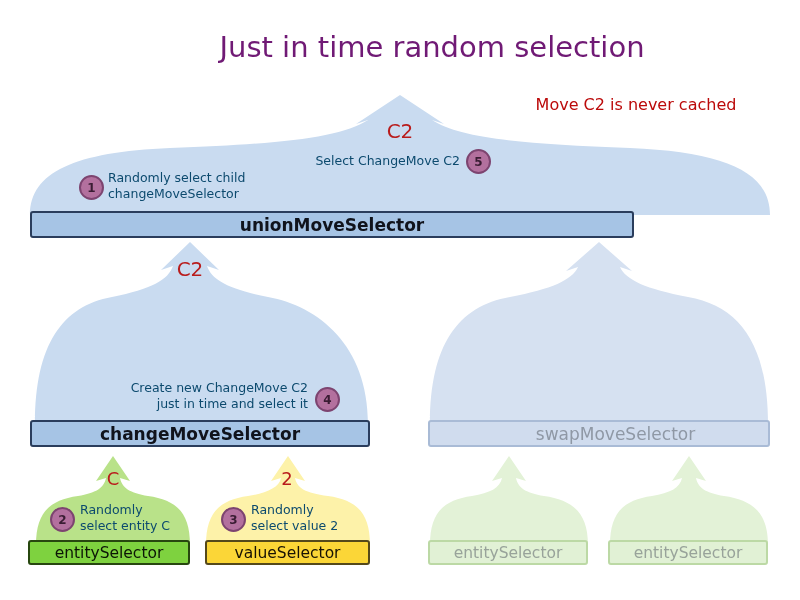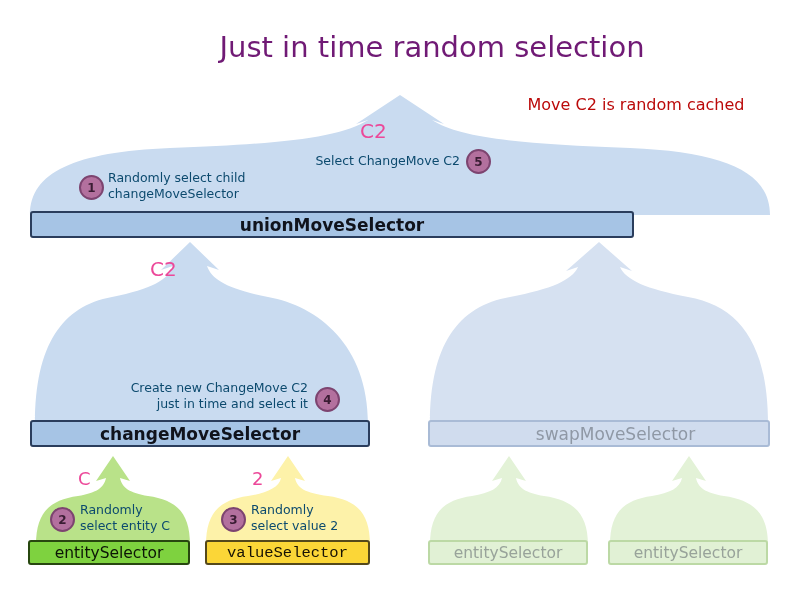--- a/index.html
+++ b/index.html
@@ -8,37 +8,37 @@
   .abs{position:absolute;}
 
   .title{left:0;top:30px;width:800px;text-align:center;font-size:29px;color:#701a75;padding-left:32px;}
   .subtitle{left:0;top:66px;width:800px;text-align:center;font-size:12.5px;font-weight:bold;color:#1d1d1d;}
   .note{left:516px;top:95px;width:240px;text-align:center;font-size:16px;color:#bb0a0a;}
 
   .bar{display:flex;align-items:center;justify-content:center;box-sizing:border-box;border-radius:3px;z-index:3;}
   .bar.blue{background:#a6c4e5;border:2px solid #2a3d5c;font-weight:bold;font-size:17px;color:#10131c;}
   .bar.faded-blue{background:#d0dcee;border:2px solid #a9bbd6;color:#8f98a5;font-size:17px;padding-left:33px;}
   .bar.green{background:#7ed23f;border:2px solid #27470f;font-size:15.5px;color:#0c1506;}
-  .bar.yellow{background:#fbd637;border:2px solid #55491a;font-size:15.5px;color:#171204;font-family:Liberation Mono, monospace;}
+  .bar.yellow{background:#fbd637;border:2px solid #55491a;font-size:15.5px;color:#171204;}
   .bar.faded-green{background:#e1f1d5;border:2px solid #bcd9a5;color:#98a39a;font-size:15.5px;}
 
   #bar-union {left:30px; top:211px;width:604px;height:27px;}
   #bar-change{left:30px; top:420px;width:340px;height:27px;}
   #bar-swap  {left:428px;top:420px;width:342px;height:27px;}
   #bar-entity{left:28px; top:540px;width:162px;height:25px;}
   #bar-value {left:205px;top:540px;width:165px;height:25px;}
   #bar-entity-f1{left:428px;top:540px;width:160px;height:25px;}
   #bar-entity-f2{left:608px;top:540px;width:160px;height:25px;}
 
   .badge{width:21px;height:21px;border-radius:50%;background:#b3709e;border:2px solid #7d4470;
          color:#3a1c33;font-size:12px;font-weight:bold;display:flex;align-items:center;
          justify-content:center;z-index:4;}
   .step-text{font-size:12.5px;line-height:15.5px;color:#0c4a6e;white-space:pre-line;z-index:4;}
 
-  .flow-label{color:#ec4899;z-index:4;}
+  .flow-label{text-align:center;color:#b91c1c;z-index:4;}
   #c2-top{left:360px;top:119px;width:80px;font-size:20px;}
   #c2-mid{left:150px;top:257px;width:80px;font-size:20px;}
   #c-label{left:78px;top:468px;width:70px;font-size:18px;}
   #v2-label{left:252px;top:468px;width:70px;font-size:18px;}
 
   #step1-badge{left:79px;top:175px;}
   #step1-text{left:108px;top:170px;width:185px;text-align:left;}
   #step5-text{left:300px;top:153px;width:160px;text-align:right;}
   #step5-badge{left:466px;top:149px;}
   #step4-text{left:108px;top:380px;width:200px;text-align:right;}
@@ -59,21 +59,21 @@
     <path fill="#c9dbf0" d="M 30 215 C 30 172, 75 152, 170 148 C 280 144, 340 138, 368 120 L 356 124 L 400 95 L 444 124 L 432 120 C 460 138, 520 144, 630 148 C 725 152, 770 172, 770 215 Z"></path>
     <path fill="#c9dbf0" d="M 35 424 C 35 345, 62 306, 112 297 C 152 289, 168 280, 173 266 L 161 270 L 190 242 L 219 270 L 207 266 C 212 280, 228 289, 268 297 C 318 306, 368 345, 368 424 Z"></path>
     <path fill="#d6e1f1" d="M 430 424 C 430 345, 458 306, 510 297 C 552 289, 572 280, 578 267 L 566 271 L 599 242 L 632 271 L 620 267 C 626 280, 646 289, 688 297 C 740 306, 768 345, 768 424 Z"></path>
     <path fill="#b9e289" d="M 36 545 C 36 512, 50 500, 78 496 C 96 493, 104 488, 106 478 L 96 481 L 113 456 L 130 481 L 120 478 C 122 488, 130 493, 148 496 C 176 500, 190 512, 190 545 Z"></path>
     <path fill="#fdf2a9" d="M 206 545 C 206 512, 220 500, 248 496 C 266 493, 279 488, 281 478 L 271 481 L 288 456 L 305 481 L 295 478 C 297 488, 305 493, 328 496 C 356 500, 370 512, 370 545 Z"></path>
     <path fill="#e3f2d7" d="M 430 545 C 430 512, 444 500, 472 496 C 490 493, 500 488, 502 478 L 492 481 L 509 456 L 526 481 L 516 478 C 518 488, 526 493, 544 496 C 572 500, 588 512, 588 545 Z"></path>
     <path fill="#e3f2d7" d="M 610 545 C 610 512, 624 500, 652 496 C 670 493, 680 488, 682 478 L 672 481 L 689 456 L 706 481 L 696 478 C 698 488, 706 493, 724 496 C 752 500, 768 512, 768 545 Z"></path>
   </svg>
 
   <div class="abs title">Just in time random selection</div>
-  <div class="abs note">Move C2 is random cached</div>
+  <div class="abs note">Move C2 is never cached</div>
 
   <div id="bar-union" class="abs bar blue">unionMoveSelector</div>
   <div id="bar-change" class="abs bar blue">changeMoveSelector</div>
   <div id="bar-swap" class="abs bar faded-blue">swapMoveSelector</div>
   <div id="bar-entity" class="abs bar green">entitySelector</div>
   <div id="bar-value" class="abs bar yellow">valueSelector</div>
   <div id="bar-entity-f1" class="abs bar faded-green">entitySelector</div>
   <div id="bar-entity-f2" class="abs bar faded-green">entitySelector</div>
 
   <div id="c2-top" class="abs flow-label">C2</div>

